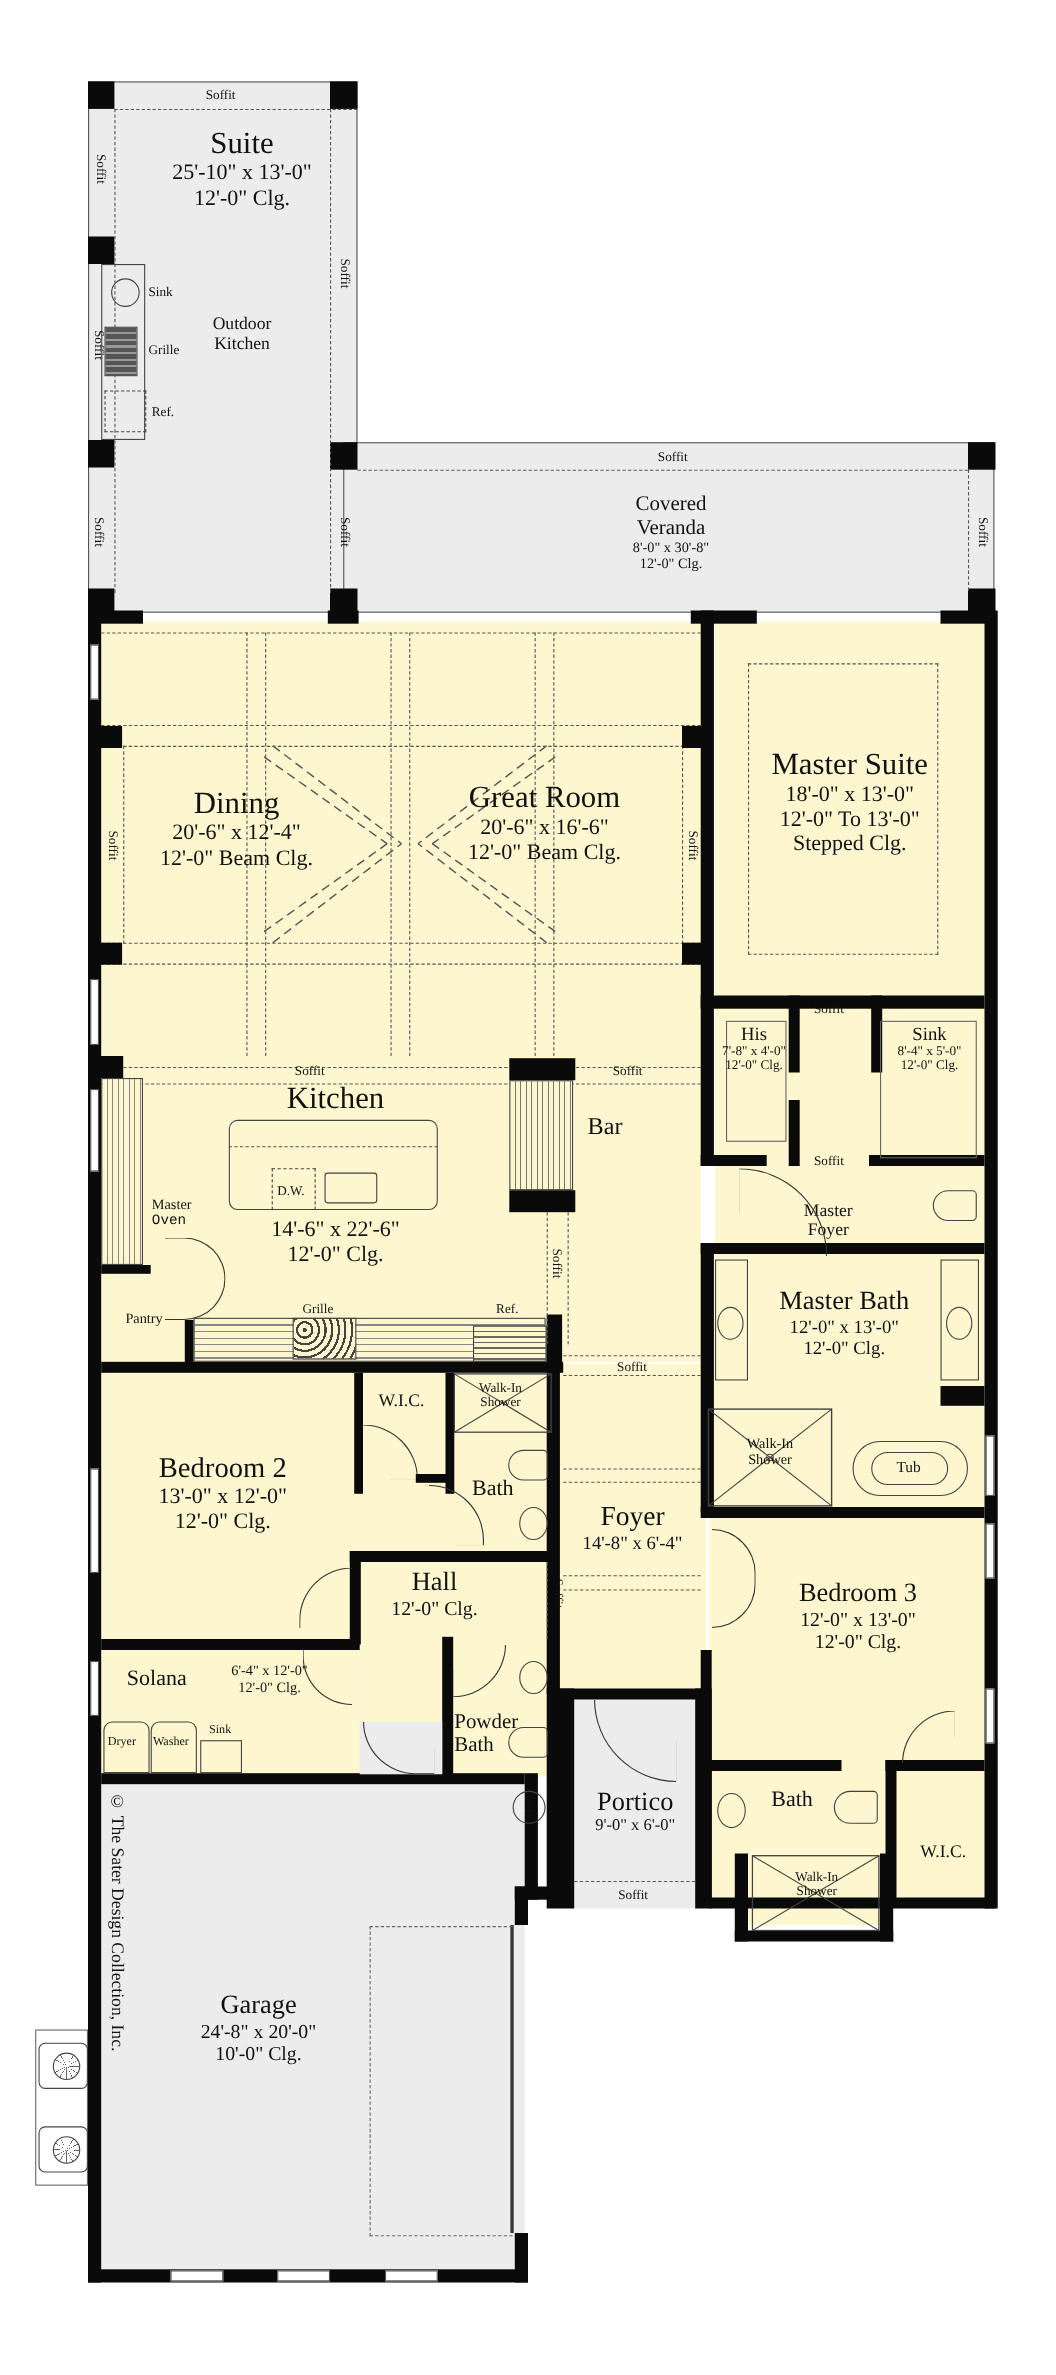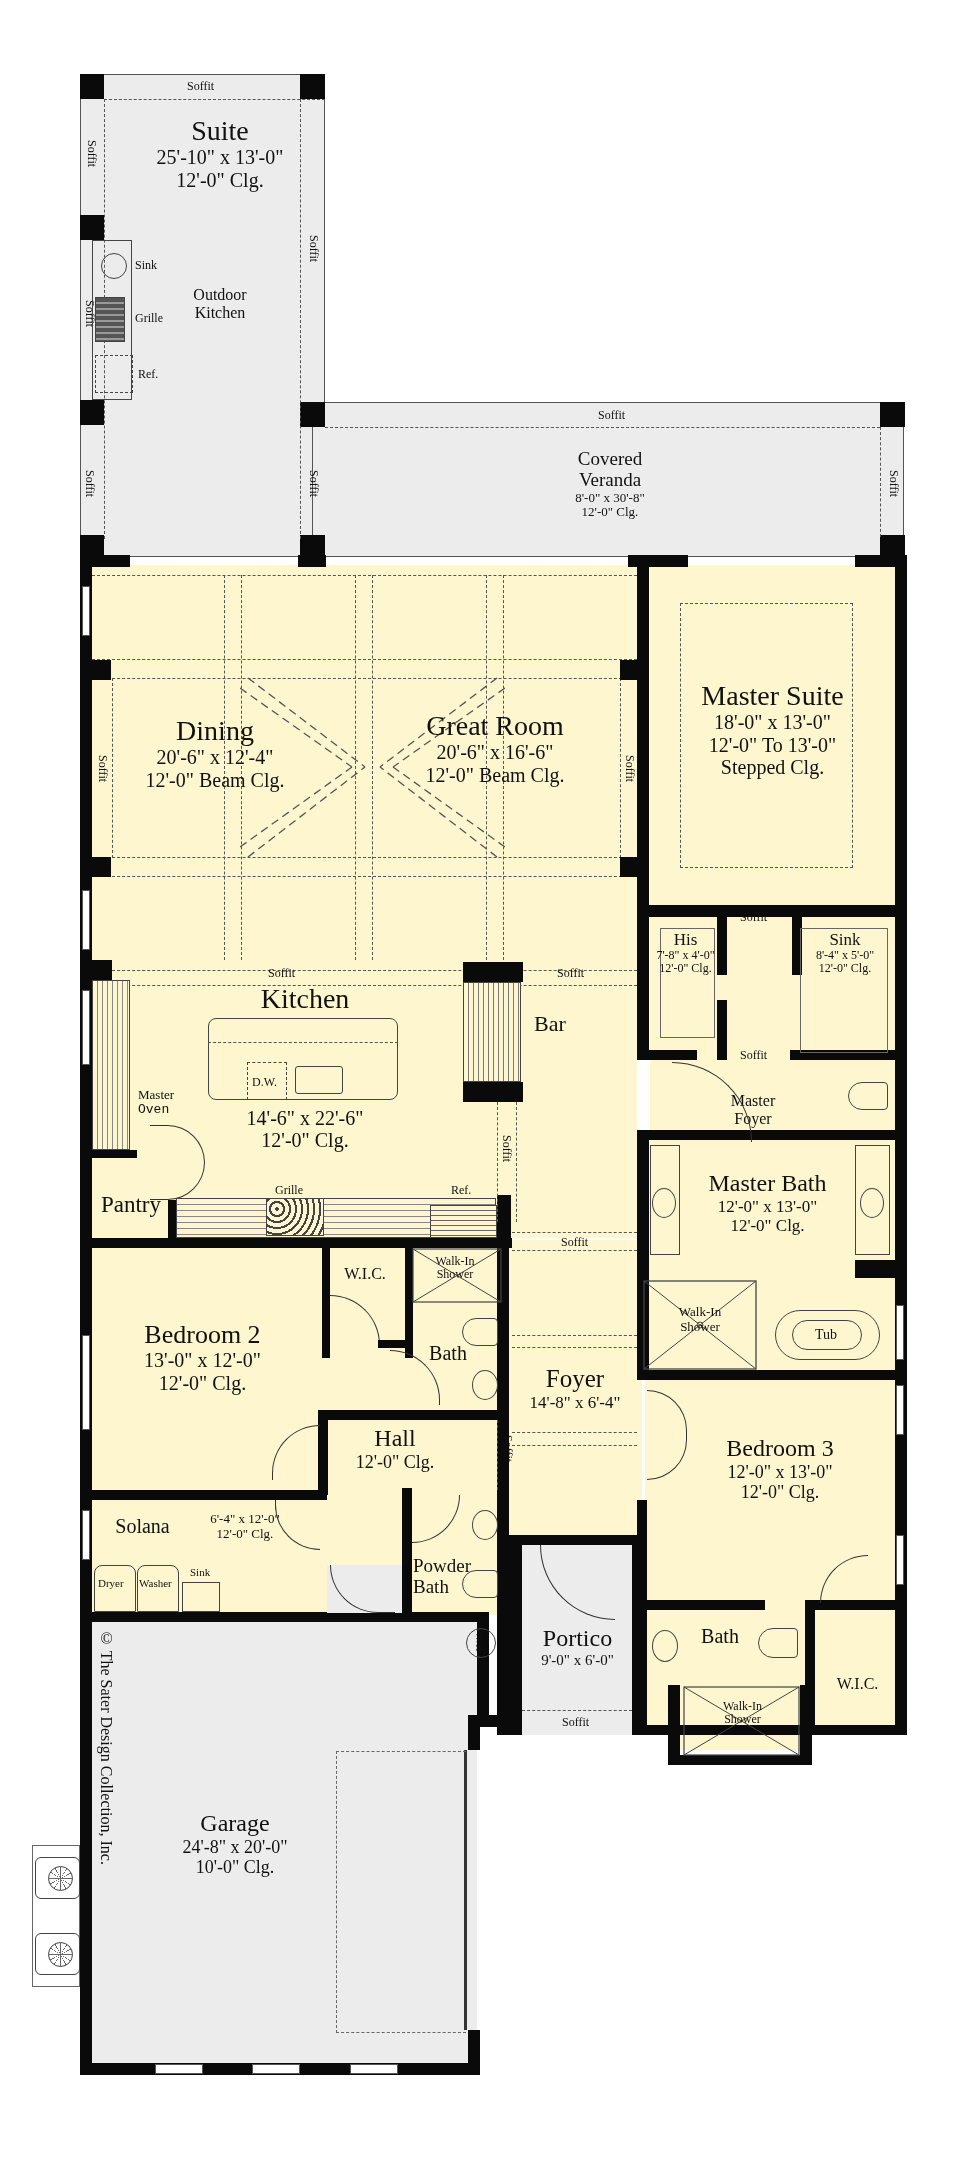--- a/index.html
+++ b/index.html
@@ -231,21 +231,21 @@
 <div class="label" style="left:215px;top:1107px;width:180px;">
   <span class="dim">14'-6" x 22'-6"</span>
   <span class="clg">12'-0" Clg.</span>
 </div>
 <div class="label" style="left:138px;top:1088px;width:50px;font-size:13px;text-align:left;">
   <span style="display:block;">Master</span>
   <span style="display:block;font-family:Liberation Mono, monospace;">Oven</span>
 </div>
 <div class="door-arc" style="left:150px;top:1125px;width:55px;height:75px;border-radius:0 55px 55px 0;border-left:none;"></div>
 <div class="label" style="left:96px;top:1192px;width:70px;">
-  <span style="font-size:23px;display:block;">Pantry</span>
+  <span style="font-size:13px;display:block;">Pantry</span>
 </div>
 <div class="wall" style="left:92px;top:1150px;width:45px;height:8px;"></div>
 <div class="wall" style="left:168px;top:1200px;width:8px;height:40px;"></div>
 <div class="fixture" style="left:176px;top:1198px;width:320px;height:40px;background:repeating-linear-gradient(#fdf6cf 0 5px,#888 5px 6px);"></div>
 <div class="fixture" style="left:266px;top:1198px;width:58px;height:38px;background:repeating-radial-gradient(circle at 10px 10px,#444 0 2px,#fdf6cf 2px 6px);"></div>
 <div class="tiny" style="left:275px;top:1183px;">Grille</div>
 <div class="fixture" style="left:430px;top:1205px;width:67px;height:33px;background:repeating-linear-gradient(#fdf6cf 0 4px,#666 4px 5px);"></div>
 <div class="tiny" style="left:451px;top:1183px;">Ref.</div>
 <div class="wall" style="left:497px;top:1195px;width:14px;height:50px;"></div>
 

